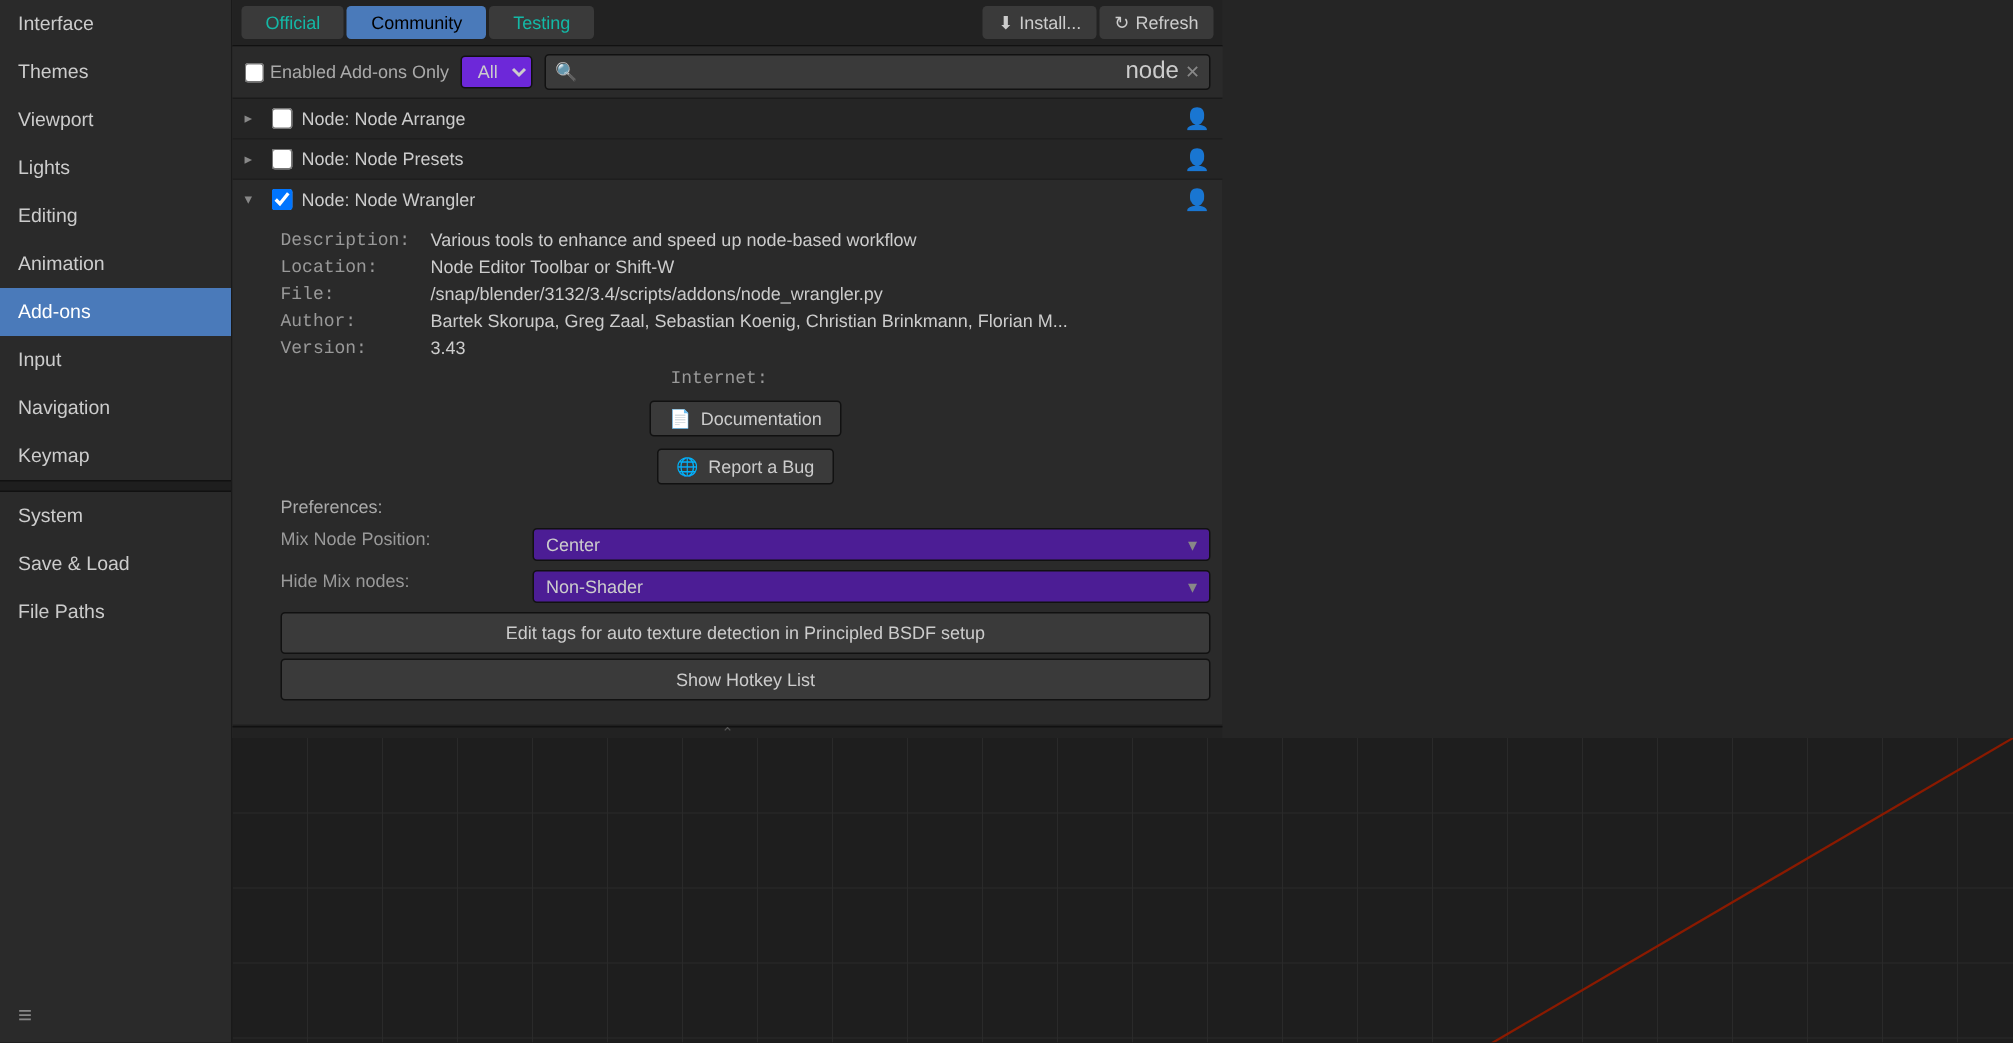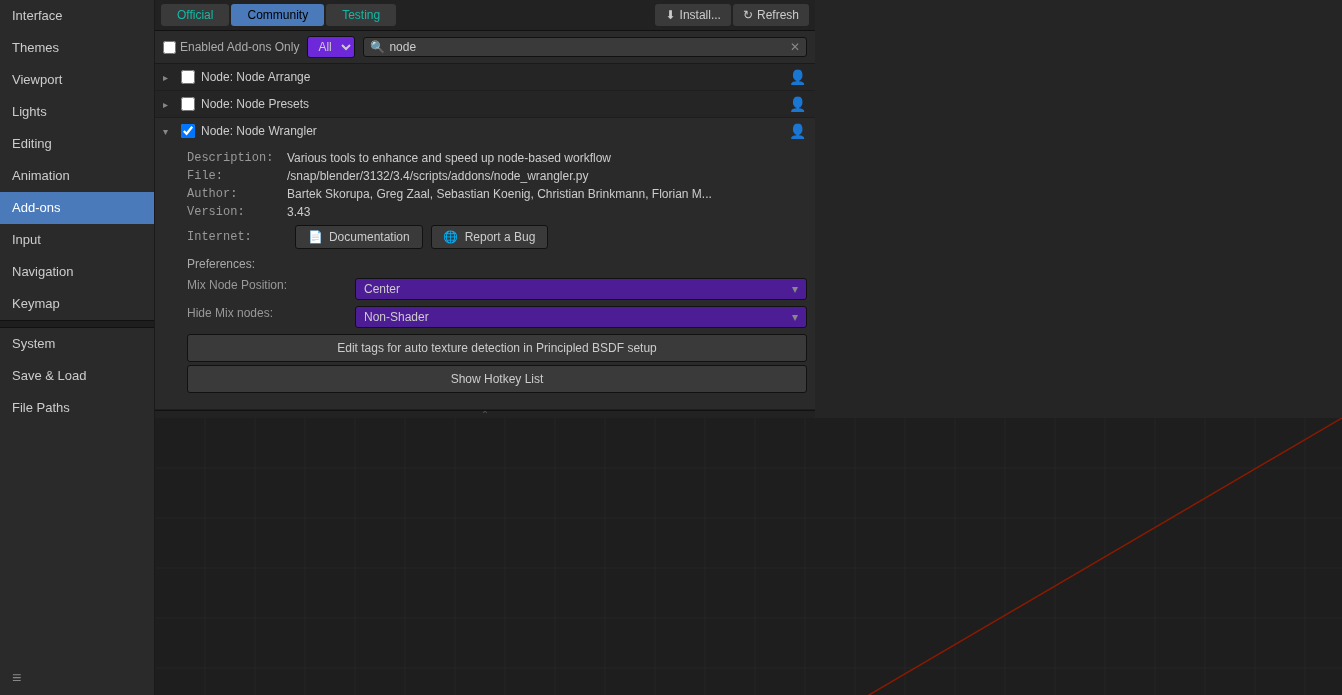--- a/index.html
+++ b/index.html
@@ -160,22 +160,23 @@
       padding: 2px 6px;
       gap: 4px;
       flex: 1;
     }
 
     .filter-search input {
       background: transparent;
       border: none;
       outline: none;
       color: #ccc;
-      font-size: 12px;
-      flex: 1;
+      font-size: 16px;
+      flex: 1;
+      text-align: right;
     }
 
     .search-clear {
       cursor: pointer;
       color: #888;
       font-size: 12px;
     }
 
     
     .addon-list {
@@ -256,20 +257,21 @@
       color: #ccc;
       flex: 1;
       word-break: break-all;
     }
 
     .internet-row {
       display: flex;
       align-items: center;
       padding: 4px 0;
       gap: 8px;
+      flex-direction: column;
     }
 
     .internet-btn {
       display: flex;
       align-items: center;
       gap: 6px;
       padding: 4px 12px;
       background: #3a3a3a;
       border: 1px solid #111;
       border-radius: 3px;
@@ -478,20 +480,24 @@
           <span class="expand-arrow">▾</span>
           <input type="checkbox" class="addon-checkbox" checked="" style="">
           <span class="addon-name">Node: Node Wrangler</span>
           <span class="addon-icon">👤</span>
         </div>
 
         <div class="addon-details">
           <div class="detail-row">
             <span class="detail-label">Description:</span>
             <span class="detail-value">Various tools to enhance and speed up node-based workflow</span>
+          </div>
+          <div class="detail-row">
+            <span class="detail-label">Location:</span>
+            <span class="detail-value">Node Editor Toolbar or Shift-W</span>
           </div>
           <div class="detail-row">
             <span class="detail-label">File:</span>
             <span class="detail-value">/snap/blender/3132/3.4/scripts/addons/node_wrangler.py</span>
           </div>
           <div class="detail-row">
             <span class="detail-label">Author:</span>
             <span class="detail-value">Bartek Skorupa, Greg Zaal, Sebastian Koenig, Christian Brinkmann, Florian M...</span>
           </div>
           <div class="detail-row">

